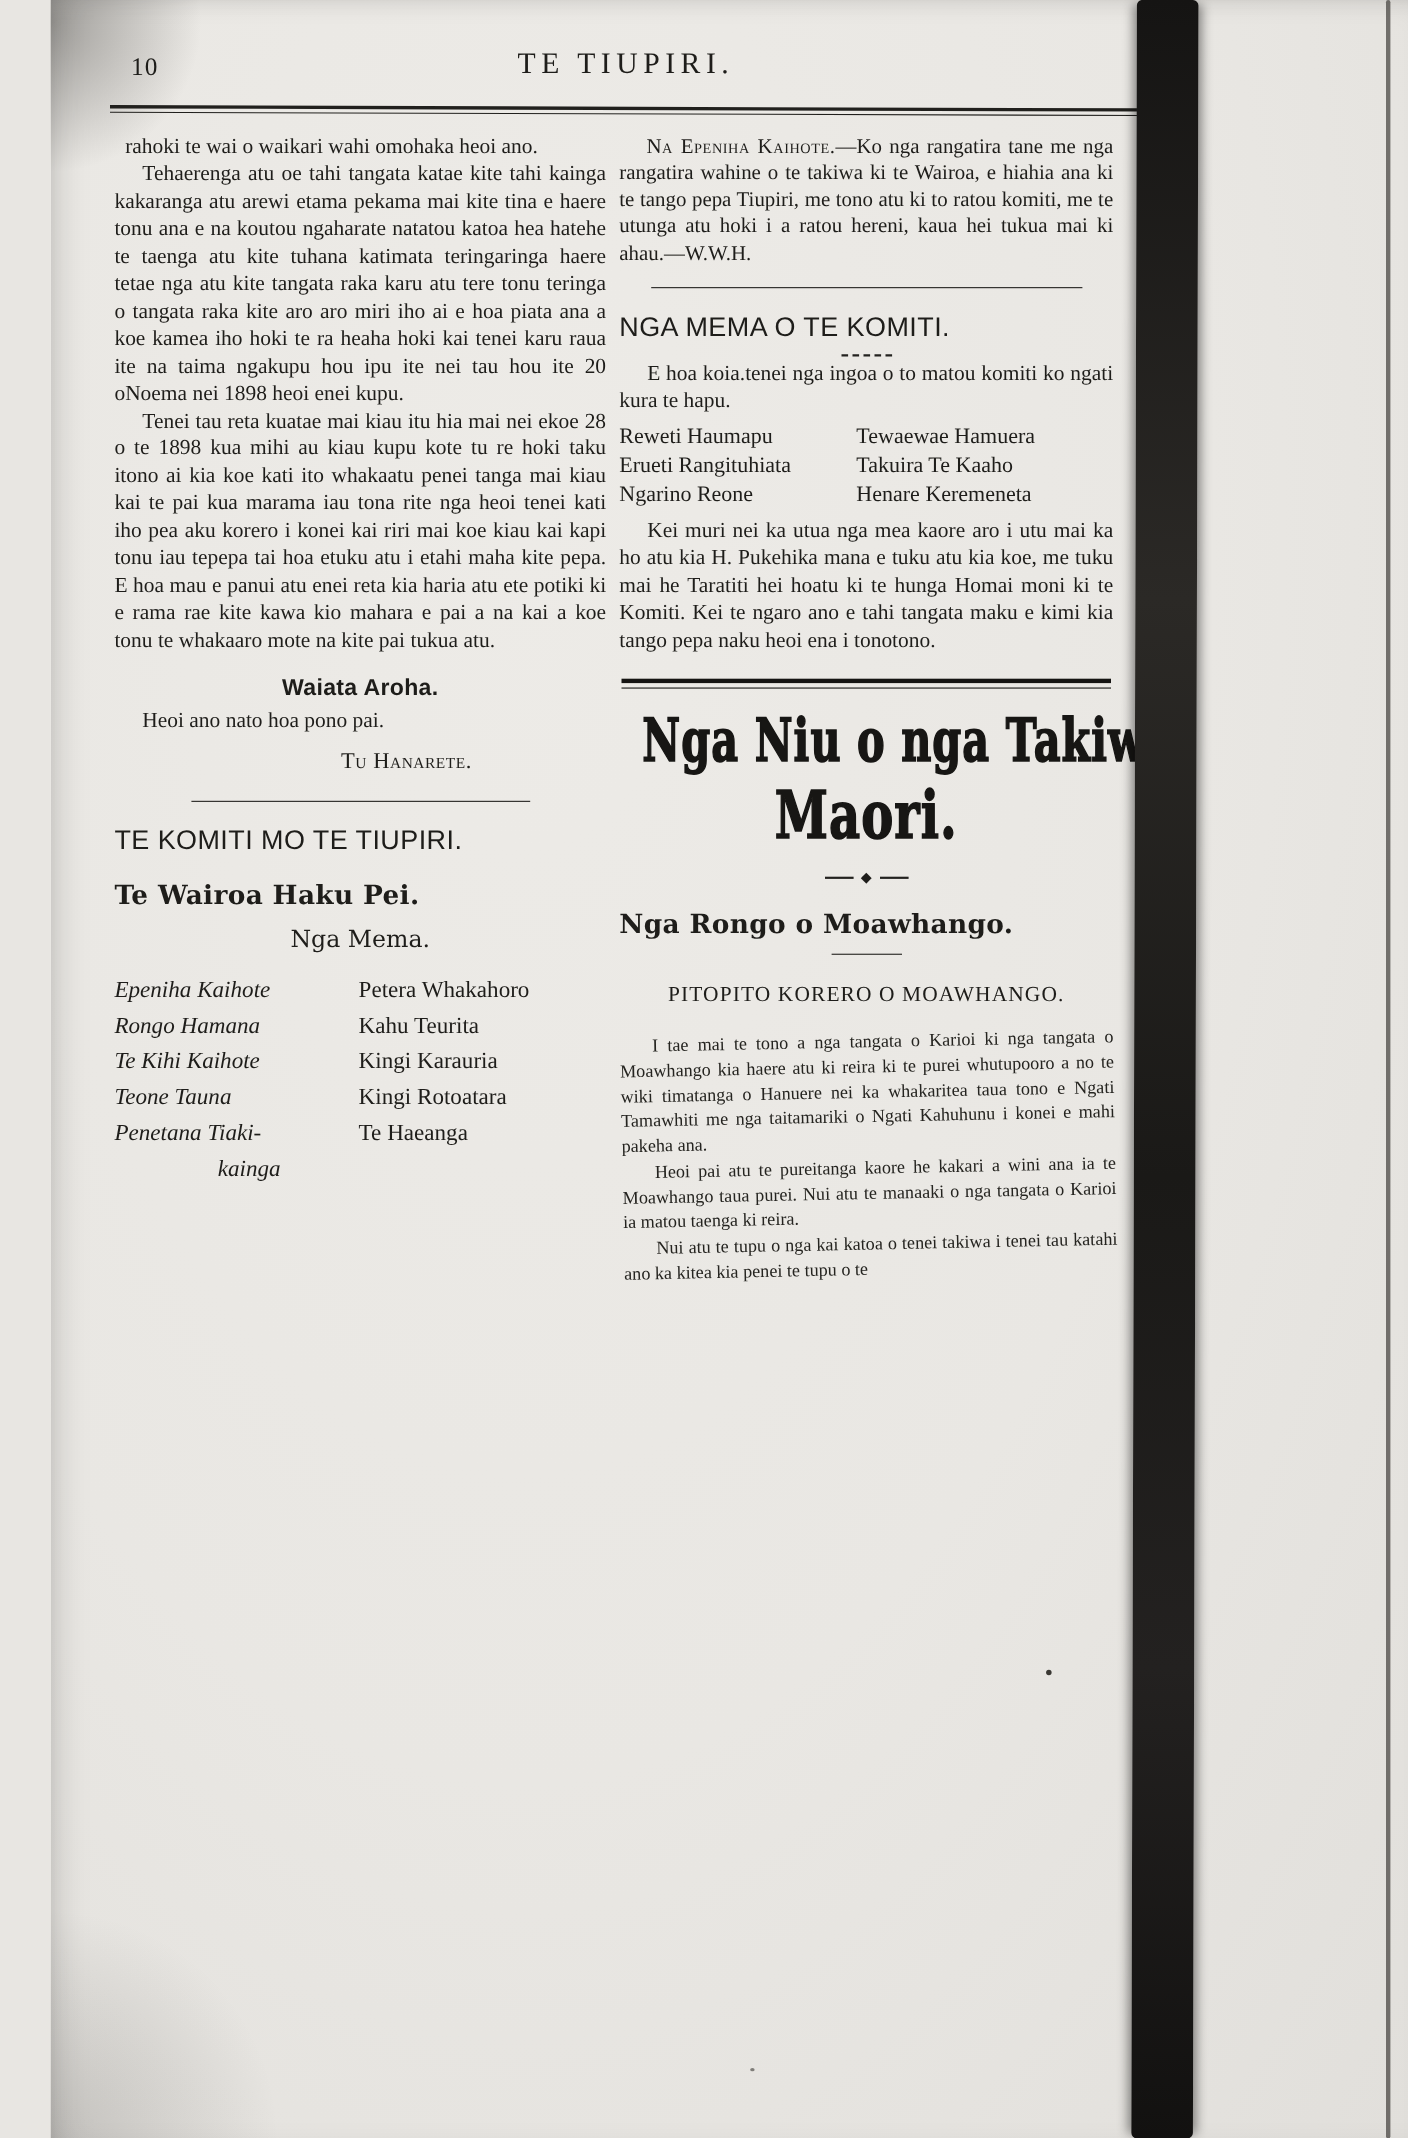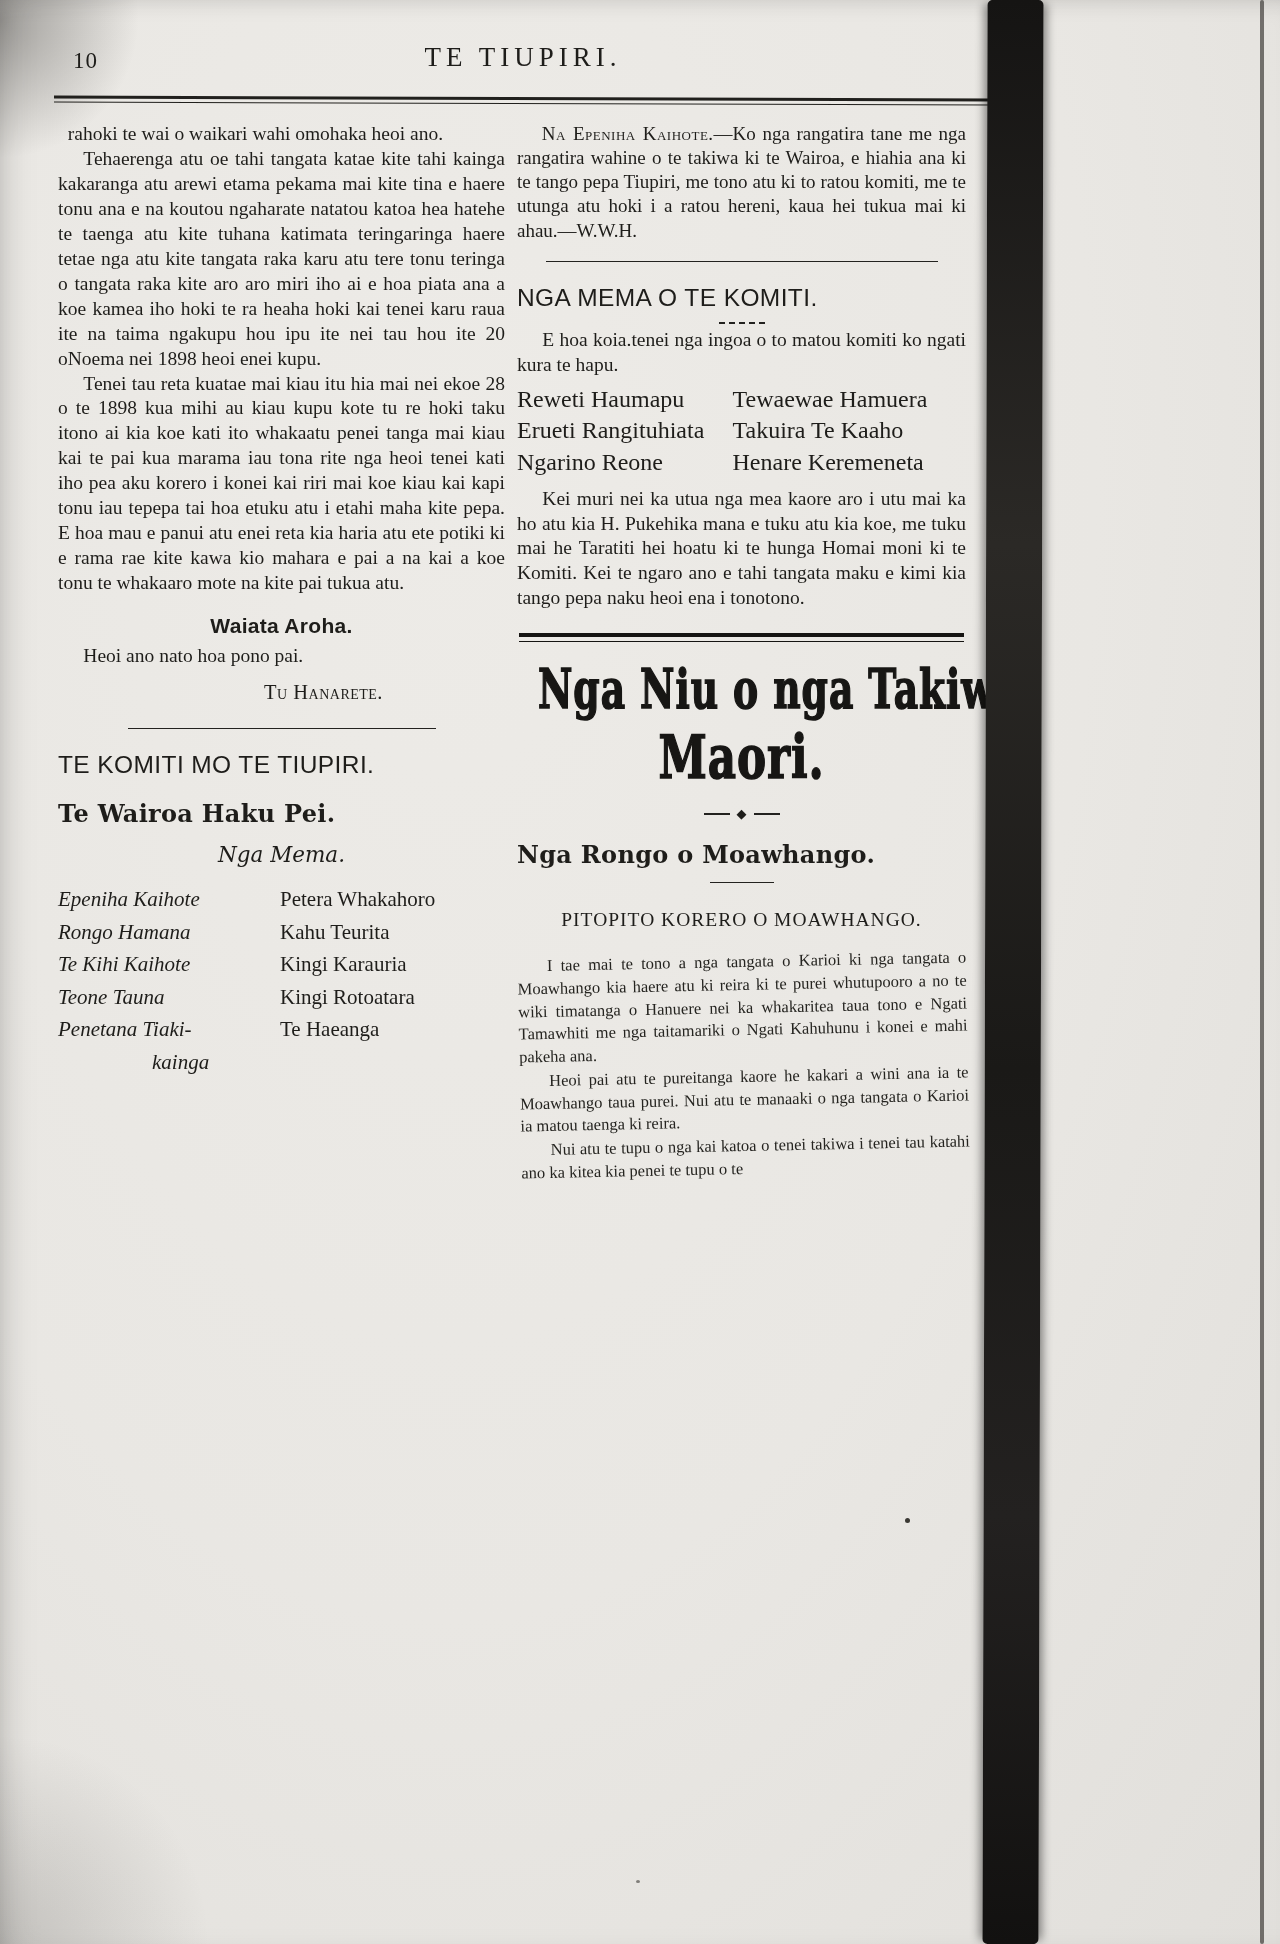--- a/index.html
+++ b/index.html
@@ -9,20 +9,21 @@
     color:#1e1d1a;
     background:#e8e6e2;
   }
   .paper {
     position:absolute; inset:0;
     background:
       radial-gradient(circle at 0% 1%, rgba(40,38,35,0.38), rgba(40,38,35,0) 6%),
       radial-gradient(circle at 0% 100%, rgba(40,38,35,0.18), rgba(40,38,35,0) 9%),
       radial-gradient(ellipse at 35% 25%, #edebe7 0%, #e9e7e3 55%, #e1dfdb 100%);
     box-shadow: inset 22px 0 40px -30px rgba(0,0,0,0.35), inset 0 18px 30px -26px rgba(0,0,0,0.22);
+    margin-left: 46px;
   }
 
   
   .header { position:absolute; top:42px; left:55px; width:936px; }
   .page-num { position:absolute; left:18px; top:6px; font-size:23px; letter-spacing:1px; }
   .masthead { text-align:center; font-size:27px; letter-spacing:5px; }
   .header-rule {
     position:absolute; top:97px; left:54px; width:938px; height:7px;
     border-top:3px solid #21201d; border-bottom:1.5px solid #21201d;
     transform:rotate(0.18deg);
@@ -51,33 +52,33 @@
   .dash-orn    { width:46px;  margin:10px auto 4px; border-top:2.5px dashed #23221f; }
 
   .heading-sans {
     font-family:"Liberation Sans",sans-serif; font-weight:400;
     font-size:24.5px; text-align:left; letter-spacing:0.4px; margin:22px 0 2px;
   }
   .subhead-deco {
     font-family:"DejaVu Serif",serif; font-weight:700;
     font-size:24px; text-align:left; margin:20px 0 0; letter-spacing:0.3px;
   }
-  .list-title { font-family:"DejaVu Serif",serif; font-style:italic; text-align:center; font-size:21.5px; margin:14px 0 16px; }
+  .list-title { font-family:"DejaVu Serif",serif; text-align:center; font-size:21.5px; margin:14px 0 16px; }
 
   .names-flex { display:flex; font-size:21px; margin-top:2px; }
   .names-sub  { line-height:1.55; }
   .names-sub.first { width:222px;font-style:italic; }
   .names-sub.second { flex:1; }
   .name-line.runover { padding-left:94px; }
 
   .dateline { text-align:center; font-size:20px; margin:9px 0 4px; }
   .salutation-row { display:flex; justify-content:space-between; padding:1px 66px 3px 34px; font-size:20.5px; }
   .member-grid {
     display:grid; grid-template-columns:48% 52%;
-    font-size:24px; line-height:1.32; margin:6px 0 8px;
+    font-size:20px; line-height:1.32; margin:6px 0 8px;
   }
   .rule-thick { margin:22px 2px 0; height:9px; border-top:4.5px solid #151412; border-bottom:1.5px solid #151412; }
 
   .display-heading { text-align:center; margin-top:22px; color:#171614; }
   .display-line { display:block; line-height:1.3; }
   .display-line + .display-line { margin-top:10px; }
   .dl-inner {
     display:inline-block; font-family:"DejaVu Serif",serif; font-weight:700;
     font-size:41px; letter-spacing:1px; white-space:nowrap;
     transform:scale(0.92,1.32); transform-origin:center center;

